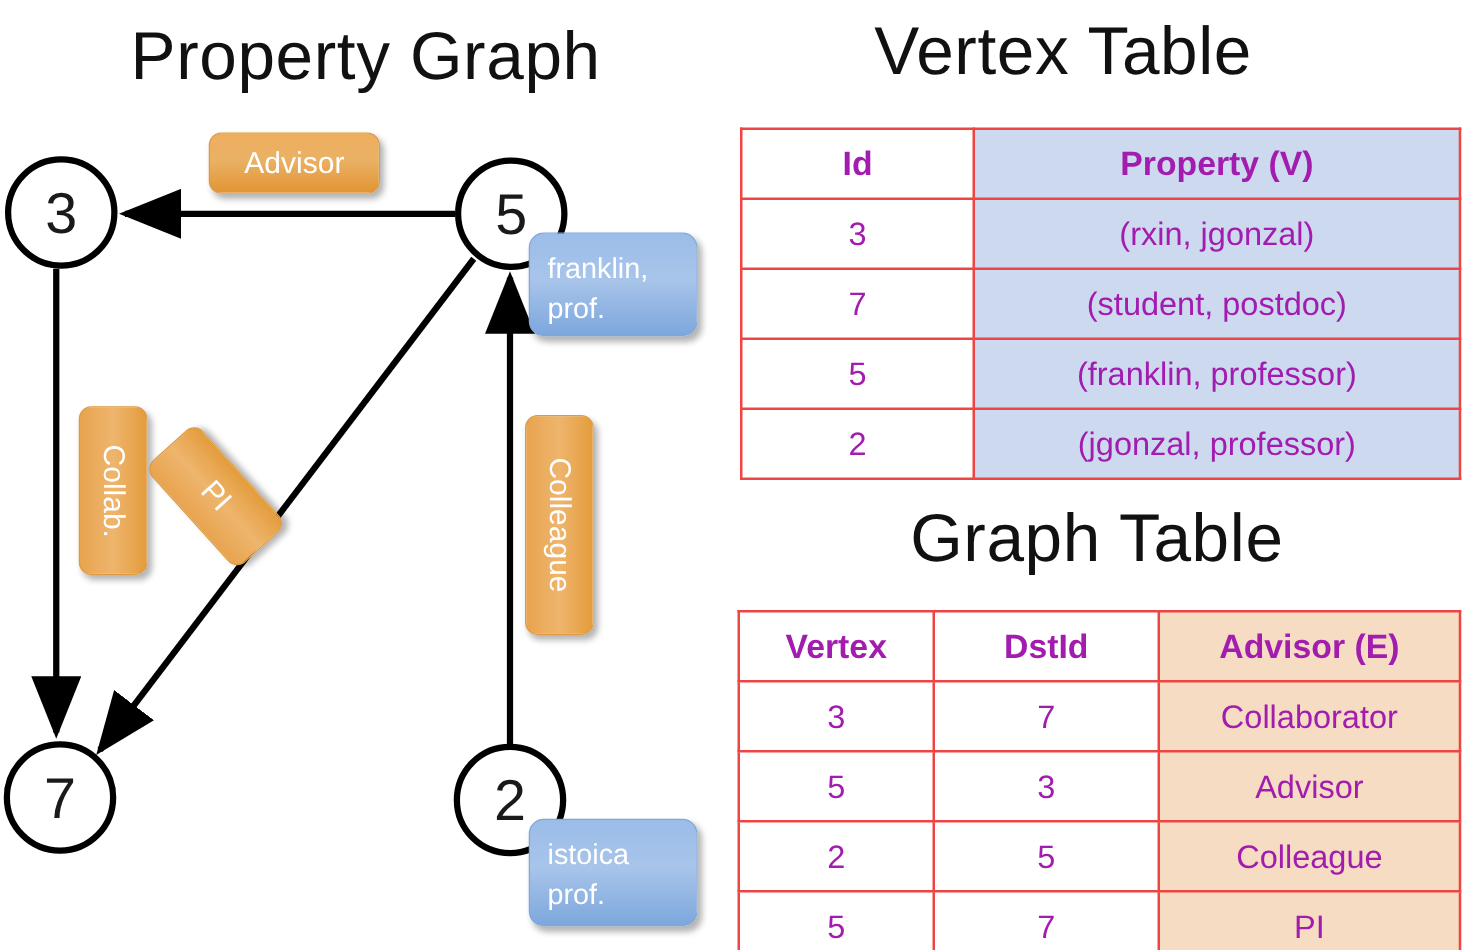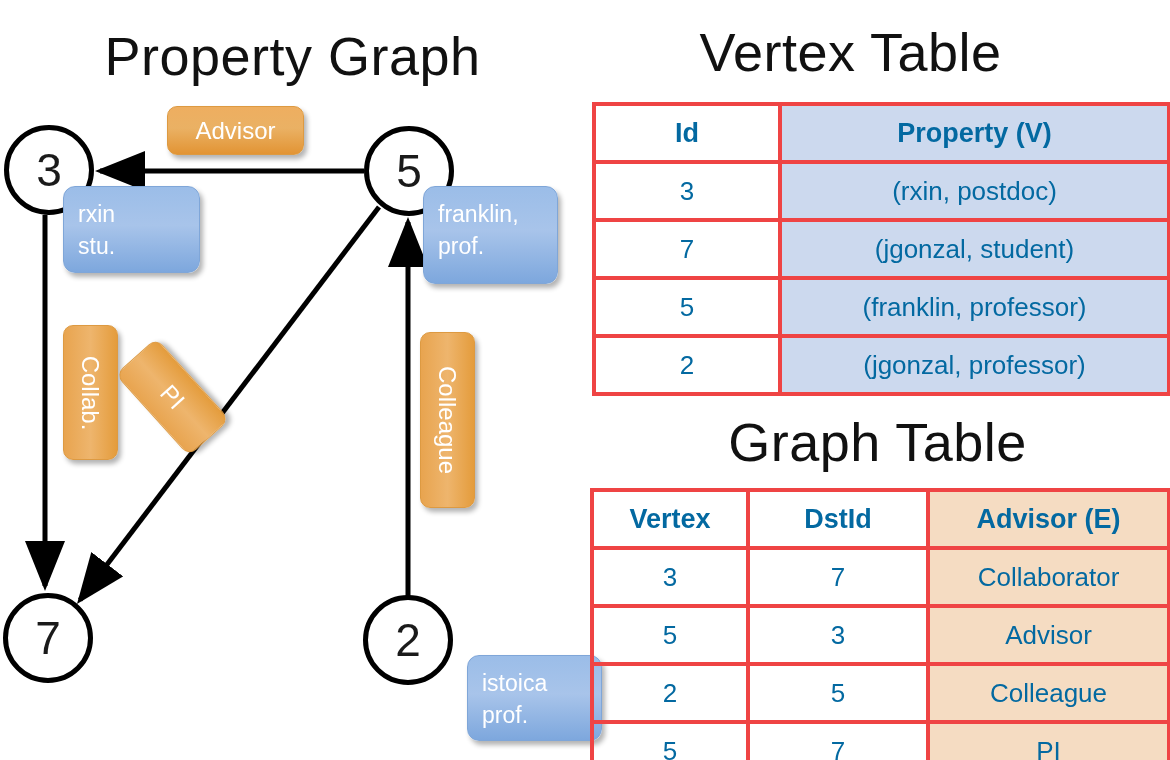--- a/index.html
+++ b/index.html
@@ -19,21 +19,20 @@
   
   .title {
     position: absolute;
     font-family: "Liberation Sans", sans-serif;
     font-weight: 300;
     font-size: 54px;
     letter-spacing: 0.5px;
     color: #111111;
     white-space: nowrap;
     text-align: center;
-    margin-top: 11px;
   }
   #title-property-graph { left: 0px;   top: 14px;  width: 585px; }
   #title-vertex-table   { left: 558px; top: 10px;  width: 585px; }
   #title-edge-table     { left: 585px; top: 400px; width: 585px; }
 
   
   #graph-panel {
     position: absolute;
     left: 0; top: 0;
     width: 585px; height: 760px;
@@ -98,26 +97,26 @@
   .edge-label.vert span { transform: rotate(90deg); display: block; }
 
   
   .data-table {
     position: absolute;
     border-collapse: collapse;
     table-layout: fixed;
     font-family: "Liberation Sans", sans-serif;
   }
   .data-table td, .data-table th {
-    border: 4px solid #ef4444;
+    border: 2px solid #ef4444;
     height: 54px;
     text-align: center;
     font-size: 26px;
     font-weight: 400;
-    color: #0369a1;
+    color: #a21caf;
     padding: 0 4px;
   }
   .data-table th {
     font-weight: 700;
     font-size: 27px;
   }
   .cell-prop-v { background: #ccd9ee; }
   .cell-prop-e { background: #f5dcc2; }
 
   #vertex-table { left: 592px; top: 102px; width: 575px; }
@@ -156,28 +155,26 @@
   <div class="node-circle" style="left:364px; top:126px;">
     <span>5</span>
   </div>
   <div class="node-circle" style="left:3px; top:593px;">
     <span>7</span>
   </div>
   <div class="node-circle" style="left:363px; top:595px;">
     <span>2</span>
   </div>
 
-  <div class="prop-box" style="left:63px; top:186px; width:137px; height:87px;">rxin
-stu.</div>
-
-  <div class="prop-box" style="left:423px; top:186px; width:135px; height:98px;">franklin,
+
+  <div class="prop-box" style="left:423px; top:186px; width:135px; height:83px;">franklin,
 prof.</div>
 
 
-  <div class="prop-box" style="left:423px; top:655px; width:135px; height:86px;margin-left:44px;">istoica
+  <div class="prop-box" style="left:423px; top:655px; width:135px; height:86px;">istoica
 prof.</div>
 
   <div class="edge-label horiz" style="left:167px; top:106px; width:137px; height:49px;">
     <span>Advisor</span>
   </div>
 
   <div class="edge-label vert" style="left:63px; top:325px; width:55px; height:135px;">
     <span>Collab.</span>
   </div>
 
@@ -197,25 +194,25 @@
     </colgroup>
   <thead>
     <tr>
       <th>Id</th>
       <th class="cell-prop-v">Property (V)</th>
     </tr>
   </thead>
   <tbody>
     <tr>
       <td>3</td>
-      <td class="cell-prop-v">(rxin, postdoc)</td>
+      <td class="cell-prop-v">(rxin, jgonzal)</td>
     </tr>
     <tr>
       <td>7</td>
-      <td class="cell-prop-v">(jgonzal, student)</td>
+      <td class="cell-prop-v">(student, postdoc)</td>
     </tr>
     <tr>
       <td>5</td>
       <td class="cell-prop-v">(franklin, professor)</td>
     </tr>
     <tr>
       <td>2</td>
       <td class="cell-prop-v">(jgonzal, professor)</td>
     </tr>
   </tbody>

